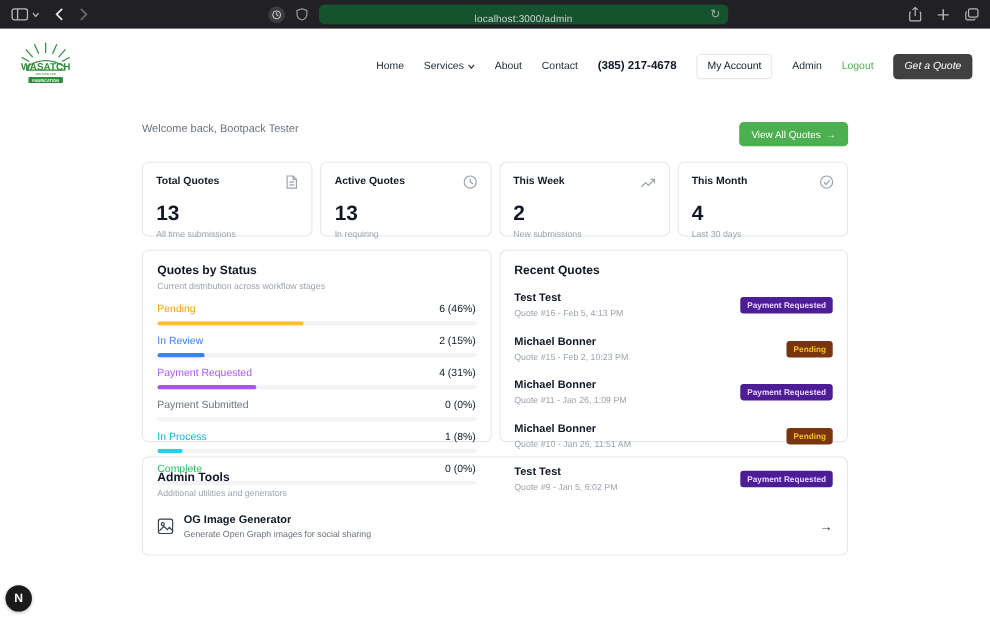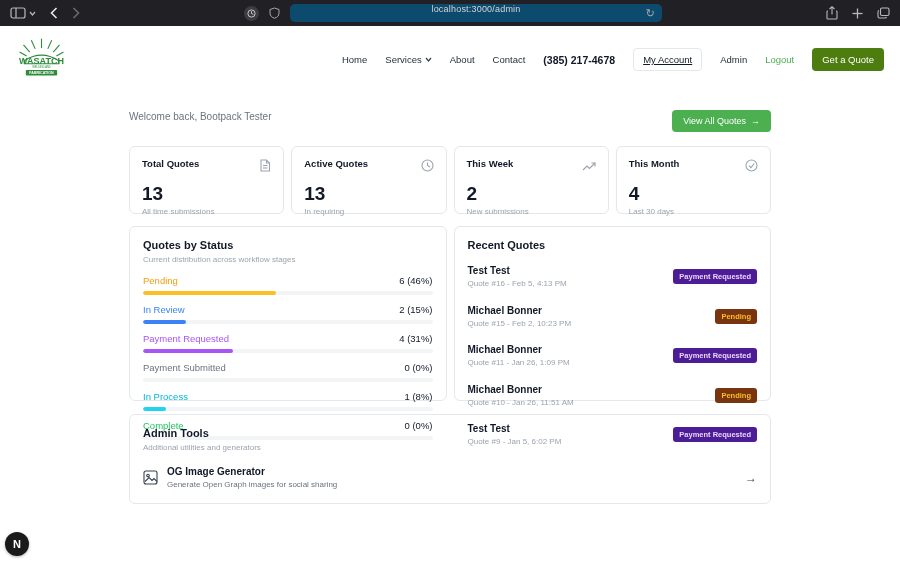--- a/index.html
+++ b/index.html
@@ -5,36 +5,36 @@
   * { margin:0; padding:0; box-sizing:border-box; }
   html,body { width:900px; height:565px; overflow:hidden; }
   body { font-family:"Liberation Sans","DejaVu Sans",sans-serif; background:#ffffff; position:relative; }
 
   
   .chrome { height:26px; background:#212125; display:flex; align-items:center; padding:0 10px; gap:8px; }
   .chrome svg { display:block; }
   .chrome-btn { display:flex; align-items:center; gap:3px; color:#b9b9bc; cursor:default; }
   .chrome-left { display:flex; align-items:center; gap:14px; }
   .chrome-center { flex:1; display:flex; align-items:center; justify-content:center; gap:10px; }
-  .addr { width:372px; height:18px; background:#0c4a6e; border-radius:5px; display:flex; align-items:flex-start; justify-content:center; position:relative; }
+  .addr { width:372px; height:18px; background:#14532d; border-radius:5px; display:flex; align-items:flex-end; justify-content:center; position:relative; }
   .addr-url { font-size:9px; color:#d4d4d6; letter-spacing:.2px; }
   .addr-reload { position:absolute; right:7px; top:3px; color:#a7a7aa; font-size:11px; line-height:12px; }
   .chrome-right { display:flex; align-items:center; gap:14px; }
   .circle-ico { width:15px; height:15px; border-radius:50%; background:#3c3c41; display:flex; align-items:center; justify-content:center; }
 
   
   .site-header { display:flex; align-items:center; justify-content:space-between; padding:8px 16px 6px 18px; }
   .logo { width:47px; height:47px; }
   .topnav { display:flex; align-items:center; gap:18px; font-size:9.5px; color:#1f2937; }
   .topnav .nav-item { display:flex; align-items:center; gap:3px; cursor:pointer; }
   .nav-phone { font-weight:bold; font-size:10.5px; color:#111827; }
-  .btn-outline { border:1px solid #e5e7eb; border-radius:4px; padding:5px 9px; background:#fff; font-size:9.5px; color:#111827; cursor:pointer;text-decoration:underline; }
+  .btn-outline { border:1px solid #e5e7eb; border-radius:4px; padding:5px 9px; background:#fff; font-size:9.5px; color:#111827; cursor:pointer; }
   .nav-admin { cursor:pointer; }
   .nav-logout { color:#4caf50; cursor:pointer; }
-  .btn-green { background:#4d7c0f; color:#ffffff; border:none; border-radius:4px; padding:6px 10px; font-size:9.5px; cursor:pointer; }
+  .btn-green { background:#404040; color:#ffffff; border:none; border-radius:4px; padding:6px 10px; font-size:9.5px; cursor:pointer;font-style:italic; }
 
   
   .container { width:642px; margin:0 auto; }
   .head-row { display:flex; align-items:flex-start; justify-content:space-between; margin-top:16px; }
   .page-title { font-size:19px; font-weight:bold; color:#111827; letter-spacing:-.3px; }
   .page-sub { font-size:10px; color:#6b7280; margin-top:4px; }
   .btn-view-all { background:#4caf50; color:#fff; border:none; border-radius:4px; padding:6px 11px; font-size:9px; display:flex; align-items:center; gap:5px; cursor:pointer; margin-top:3px; }
 
   .stats-grid { display:grid; grid-template-columns:repeat(4,1fr); gap:7px; margin-top:14px; }
   .stat-card { border:1px solid #e5e7eb; border-radius:6px; padding:11px 12px; height:68px; background:#fff; }

